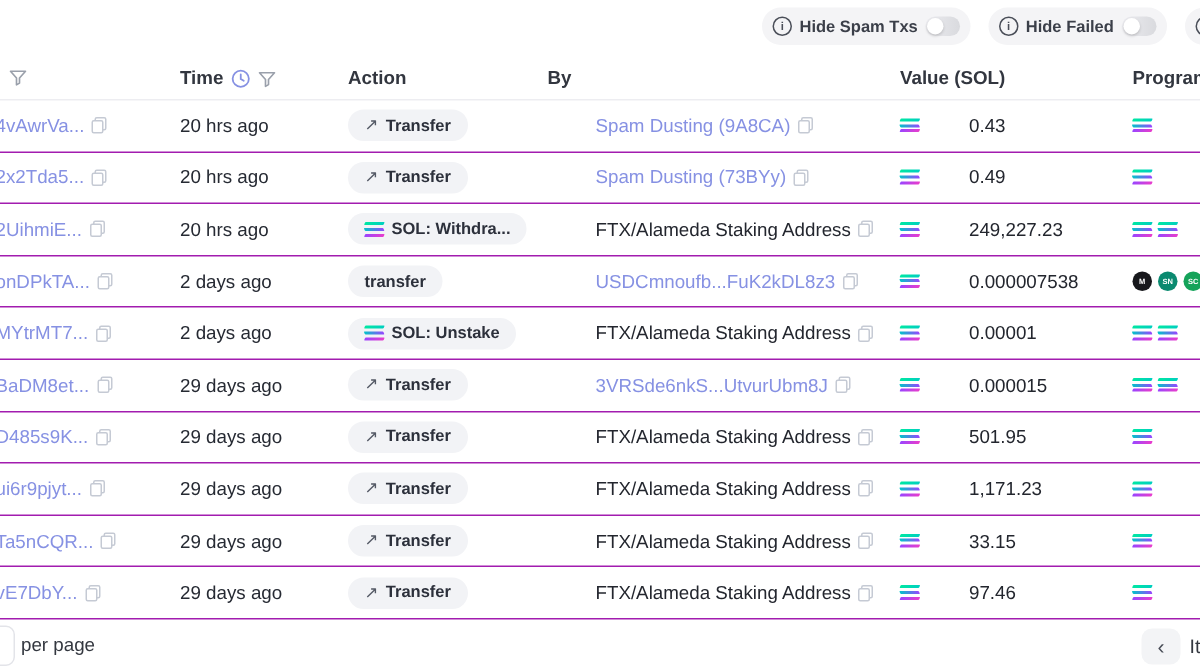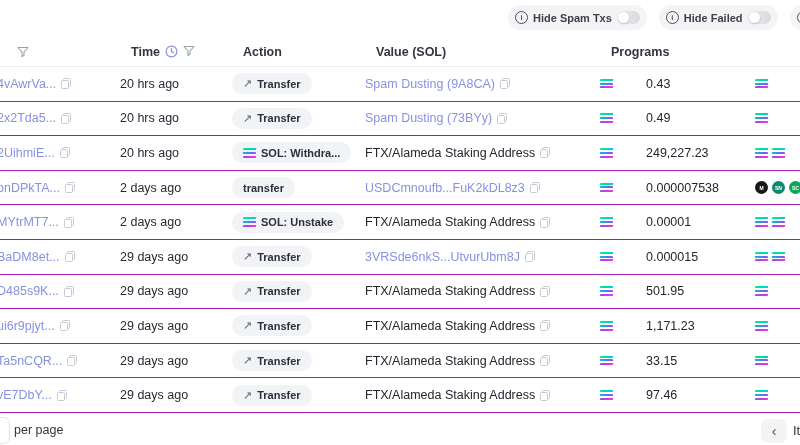--- a/index.html
+++ b/index.html
@@ -24,27 +24,27 @@
   .switch::after{content:"";position:absolute;left:1px;top:1px;width:11px;height:11px;border-radius:50%;background:#fff;box-shadow:0 1px 2px rgba(0,0,0,.18);}
   .pill-oldest{min-width:118px;}
   
   .tbl{position:absolute;top:38px;left:0;width:800px;}
   .trow{
     display:grid;grid-template-columns:120px 112px 133px 235px 155px 1fr;
     align-items:center;height:33.6px;border-bottom:1px solid #a21caf;
     font-size:12.5px;
   }
   .thead{height:28px;border-bottom:1px solid #ededf1;font-weight:700;color:#32363f;font-size:12.5px;}
-  .thead .hcell{display:flex;align-items:flex-start;gap:5px;margin-left:11px;}
+  .thead .hcell{display:flex;align-items:flex-end;gap:5px;}
   .cell{display:flex;align-items:center;gap:5px;min-width:0;}
   .cell.sig{margin-left:-3px;}
   .link{color:#8691e3;}
   .sig-text{white-space:nowrap;overflow:hidden;}
   .time-text{color:#262a33;}
-  .by-text{color:#23262e;white-space:nowrap;overflow:hidden;}
+  .by-text{color:#23262e;white-space:nowrap;overflow:hidden;margin-left:32px;}
   .by-text.link{color:#8691e3;}
   .value-text{color:#23262e;margin-left:28px;}
   
   .badge{
     display:inline-flex;align-items:center;gap:5px;background:#f2f3f6;border-radius:11px;
     height:21px;padding:0 11px;font-size:11px;font-weight:700;color:#2c303b;white-space:nowrap;max-width:128px;overflow:hidden;
   }
   .arrow-icon{display:none;color:#555a66;font-size:11px;font-weight:400;transform:translateY(-0.5px);}
   .badge .sol-icon{display:none;}
   
@@ -111,20 +111,23 @@
       <span class="funnel-icon">
         <svg width="12" height="12" viewBox="0 0 12 12">
             <path d="M1 1.5h10L7 6v3.4L5 10.6V6L1 1.5z" fill="none" stroke="#9aa0ab" stroke-width="1.1" stroke-linejoin="round"></path>
           </svg>
       </span>
     </div>
     <div class="hcell">
         <span>Action</span>
       </div>
     <div class="hcell">
+        <span>By</span>
+      </div>
+    <div class="hcell">
         <span>Value (SOL)</span>
       </div>
     <div class="hcell">
         <span>Programs</span>
       </div>
   </div>
   <div>
   <div class="trow">
     <div class="cell sig">
       <span class="sig-text link">4vAwrVa...</span>

